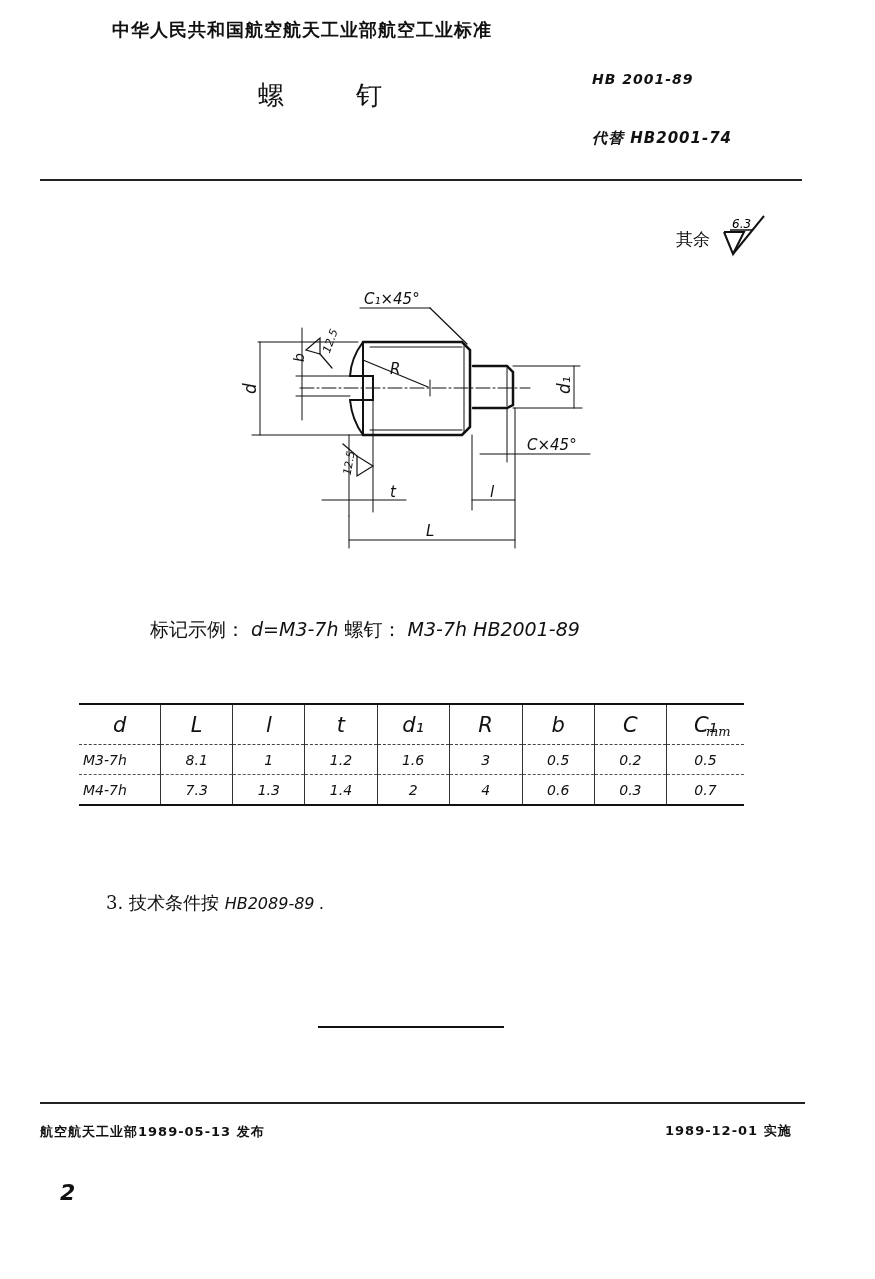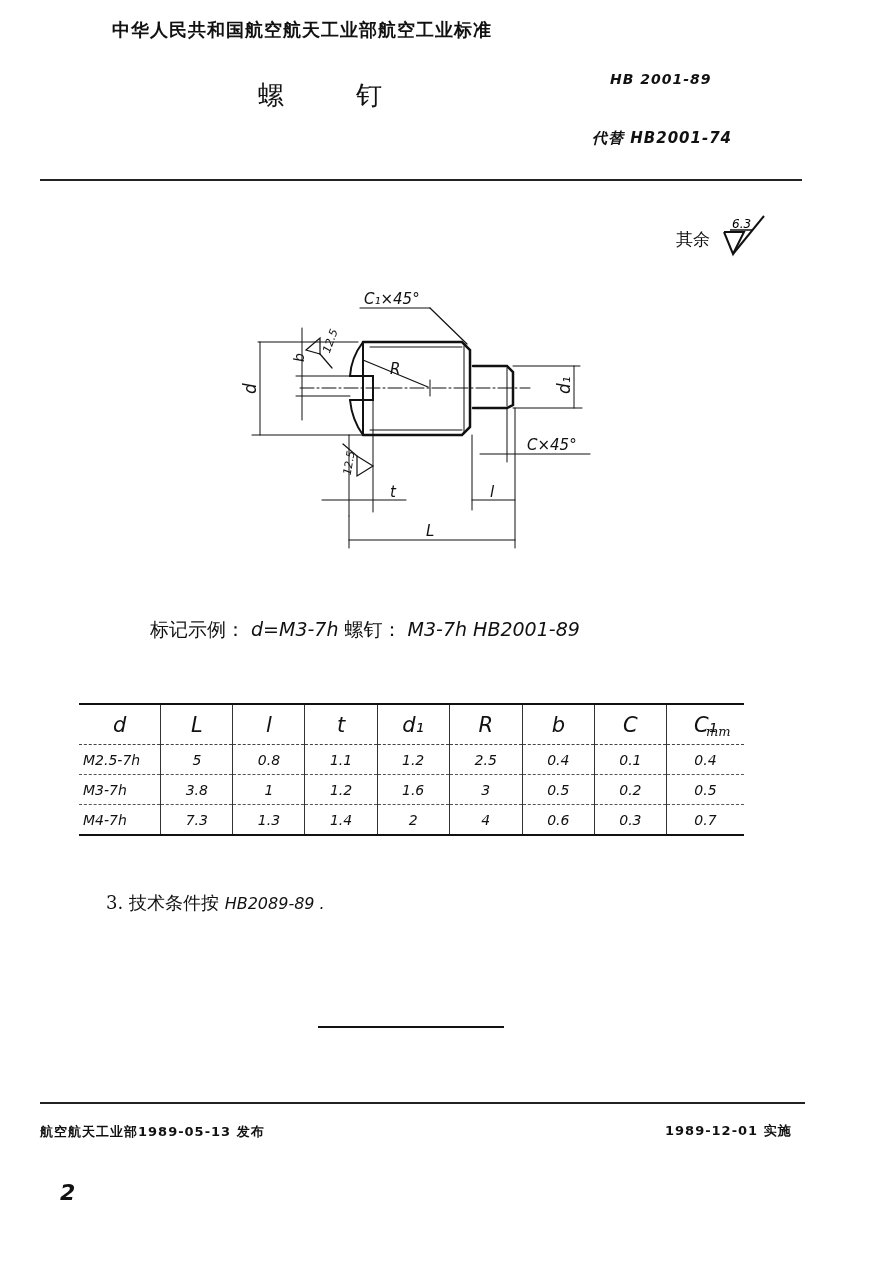--- a/index.html
+++ b/index.html
@@ -1,19 +1,19 @@
 <!DOCTYPE html>
 <html><head>
 <meta charset="utf-8">
 <style>
   html, body { margin: 0; padding: 0; background: #ffffff; }
   body { width: 875px; height: 1279px; position: relative; overflow: hidden; color: #111; font-family: "DejaVu Sans", sans-serif; }
   .abs { position: absolute; }
   .org-title { left: 112px; top: 18px; font-size: 18px; font-weight: bold; letter-spacing: 1px; white-space: nowrap; }
-  .std-no { left: 592px; top: 71px; font-size: 14px; font-style: italic; font-weight: bold; letter-spacing: 1px; margin-left: 18px; }
+  .std-no { left: 592px; top: 71px; font-size: 14px; font-style: italic; font-weight: bold; letter-spacing: 1px; }
   .replace { left: 592px; top: 129px; font-size: 15px; font-style: italic; font-weight: bold; letter-spacing: 1px; }
   .doc-title { left: 258px; top: 78px; font-size: 26px; font-family: "DejaVu Serif", serif; white-space: nowrap; }
   .doc-title span { display: inline-block; }
   .doc-title .gap { width: 72px; }
   .rule-top { left: 40px; top: 179px; width: 762px; height: 2px; background: #222; }
   .rough { left: 686px; top: 214px; width: 90px; height: 45px; }
   .rough-label { left: 676px; top: 228px; font-size: 17px; font-family: "DejaVu Serif", serif; }
   .drawing { left: 230px; top: 280px; width: 380px; height: 280px; }
   .marking { left: 150px; top: 617px; font-size: 19px; font-style: italic; white-space: nowrap; font-family: "DejaVu Sans", sans-serif; }
   .marking .cn { font-family: "DejaVu Serif", serif; font-style: normal; }
@@ -145,33 +145,22 @@
       <th style="width:72px">t</th>
       <th style="width:72px">d₁</th>
       <th style="width:73px">R</th>
       <th style="width:72px">b</th>
       <th style="width:72px">C</th>
       <th style="width:78px">C₁</th>
     </tr>
   </thead>
   <tbody>
     <tr>
-      <td class="first">M2.5-7h</td>
-      <td>5</td>
-      <td>0.8</td>
-      <td>1.1</td>
-      <td>1.2</td>
-      <td>2.5</td>
-      <td>0.4</td>
-      <td>0.1</td>
-      <td>0.4</td>
-    </tr>
-    <tr>
       <td class="first">M3-7h</td>
-      <td>3.8</td>
+      <td>8.1</td>
       <td>1</td>
       <td>1.2</td>
       <td>1.6</td>
       <td>3</td>
       <td>0.5</td>
       <td>0.2</td>
       <td>0.5</td>
     </tr>
     <tr>
       <td class="first">M4-7h</td>

